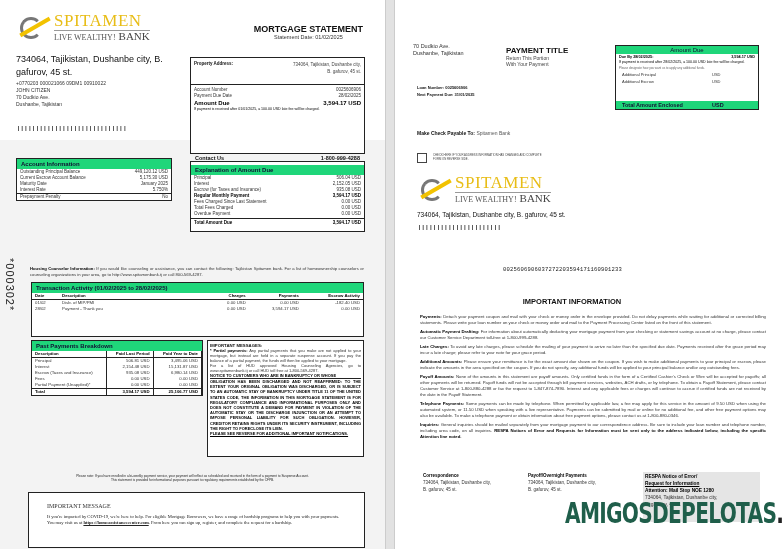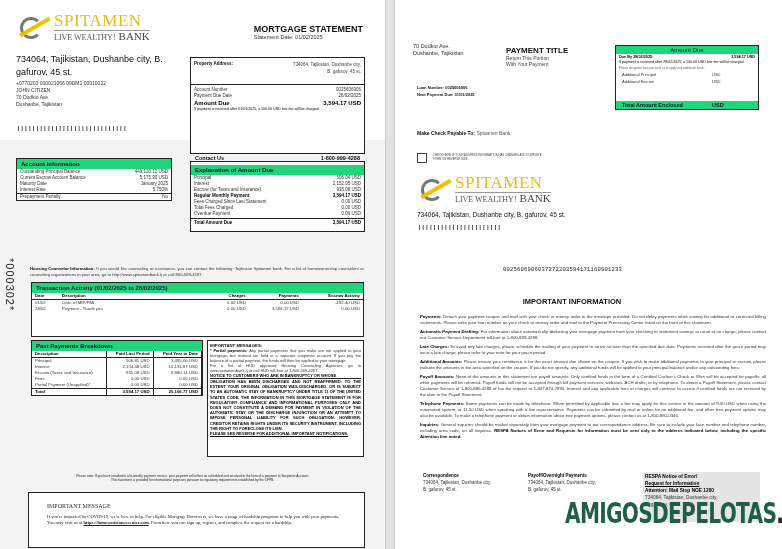--- a/index.html
+++ b/index.html
@@ -46,21 +46,21 @@
     <div class="logo-mark">
         <div class="ring"></div>
         <div class="bolt"></div>
       </div>
     <div class="logo-text">
       <div class="n1">SPITAMEN</div>
       <div class="n2"><span>LIVE WEALTHY!</span><b>BANK</b></div>
     </div>
   </div>
 
-  <div class="abs" style="right:22px;top:24px;text-align:left">
+  <div class="abs" style="right:22px;top:24px;text-align:center">
     <div class="h-title">MORTGAGE STATEMENT</div>
     <div class="small" style="font-size:5.5px">Statement Date: 01/02/2025</div>
   </div>
 
   <div class="abs addr-big" style="left:16px;top:53px;width:170px">734064, Tajikistan, Dushanbe city, B. gafurov, 45 st.</div>
 
   <div class="abs" style="left:16px;top:80px;font-size:5px;line-height:7px;color:#333">
     <div>+0770203   000021066   09DM1   00910022</div>
     <div>JOHN CITIZEN</div>
     <div>70 Dudkio Ave.</div>

